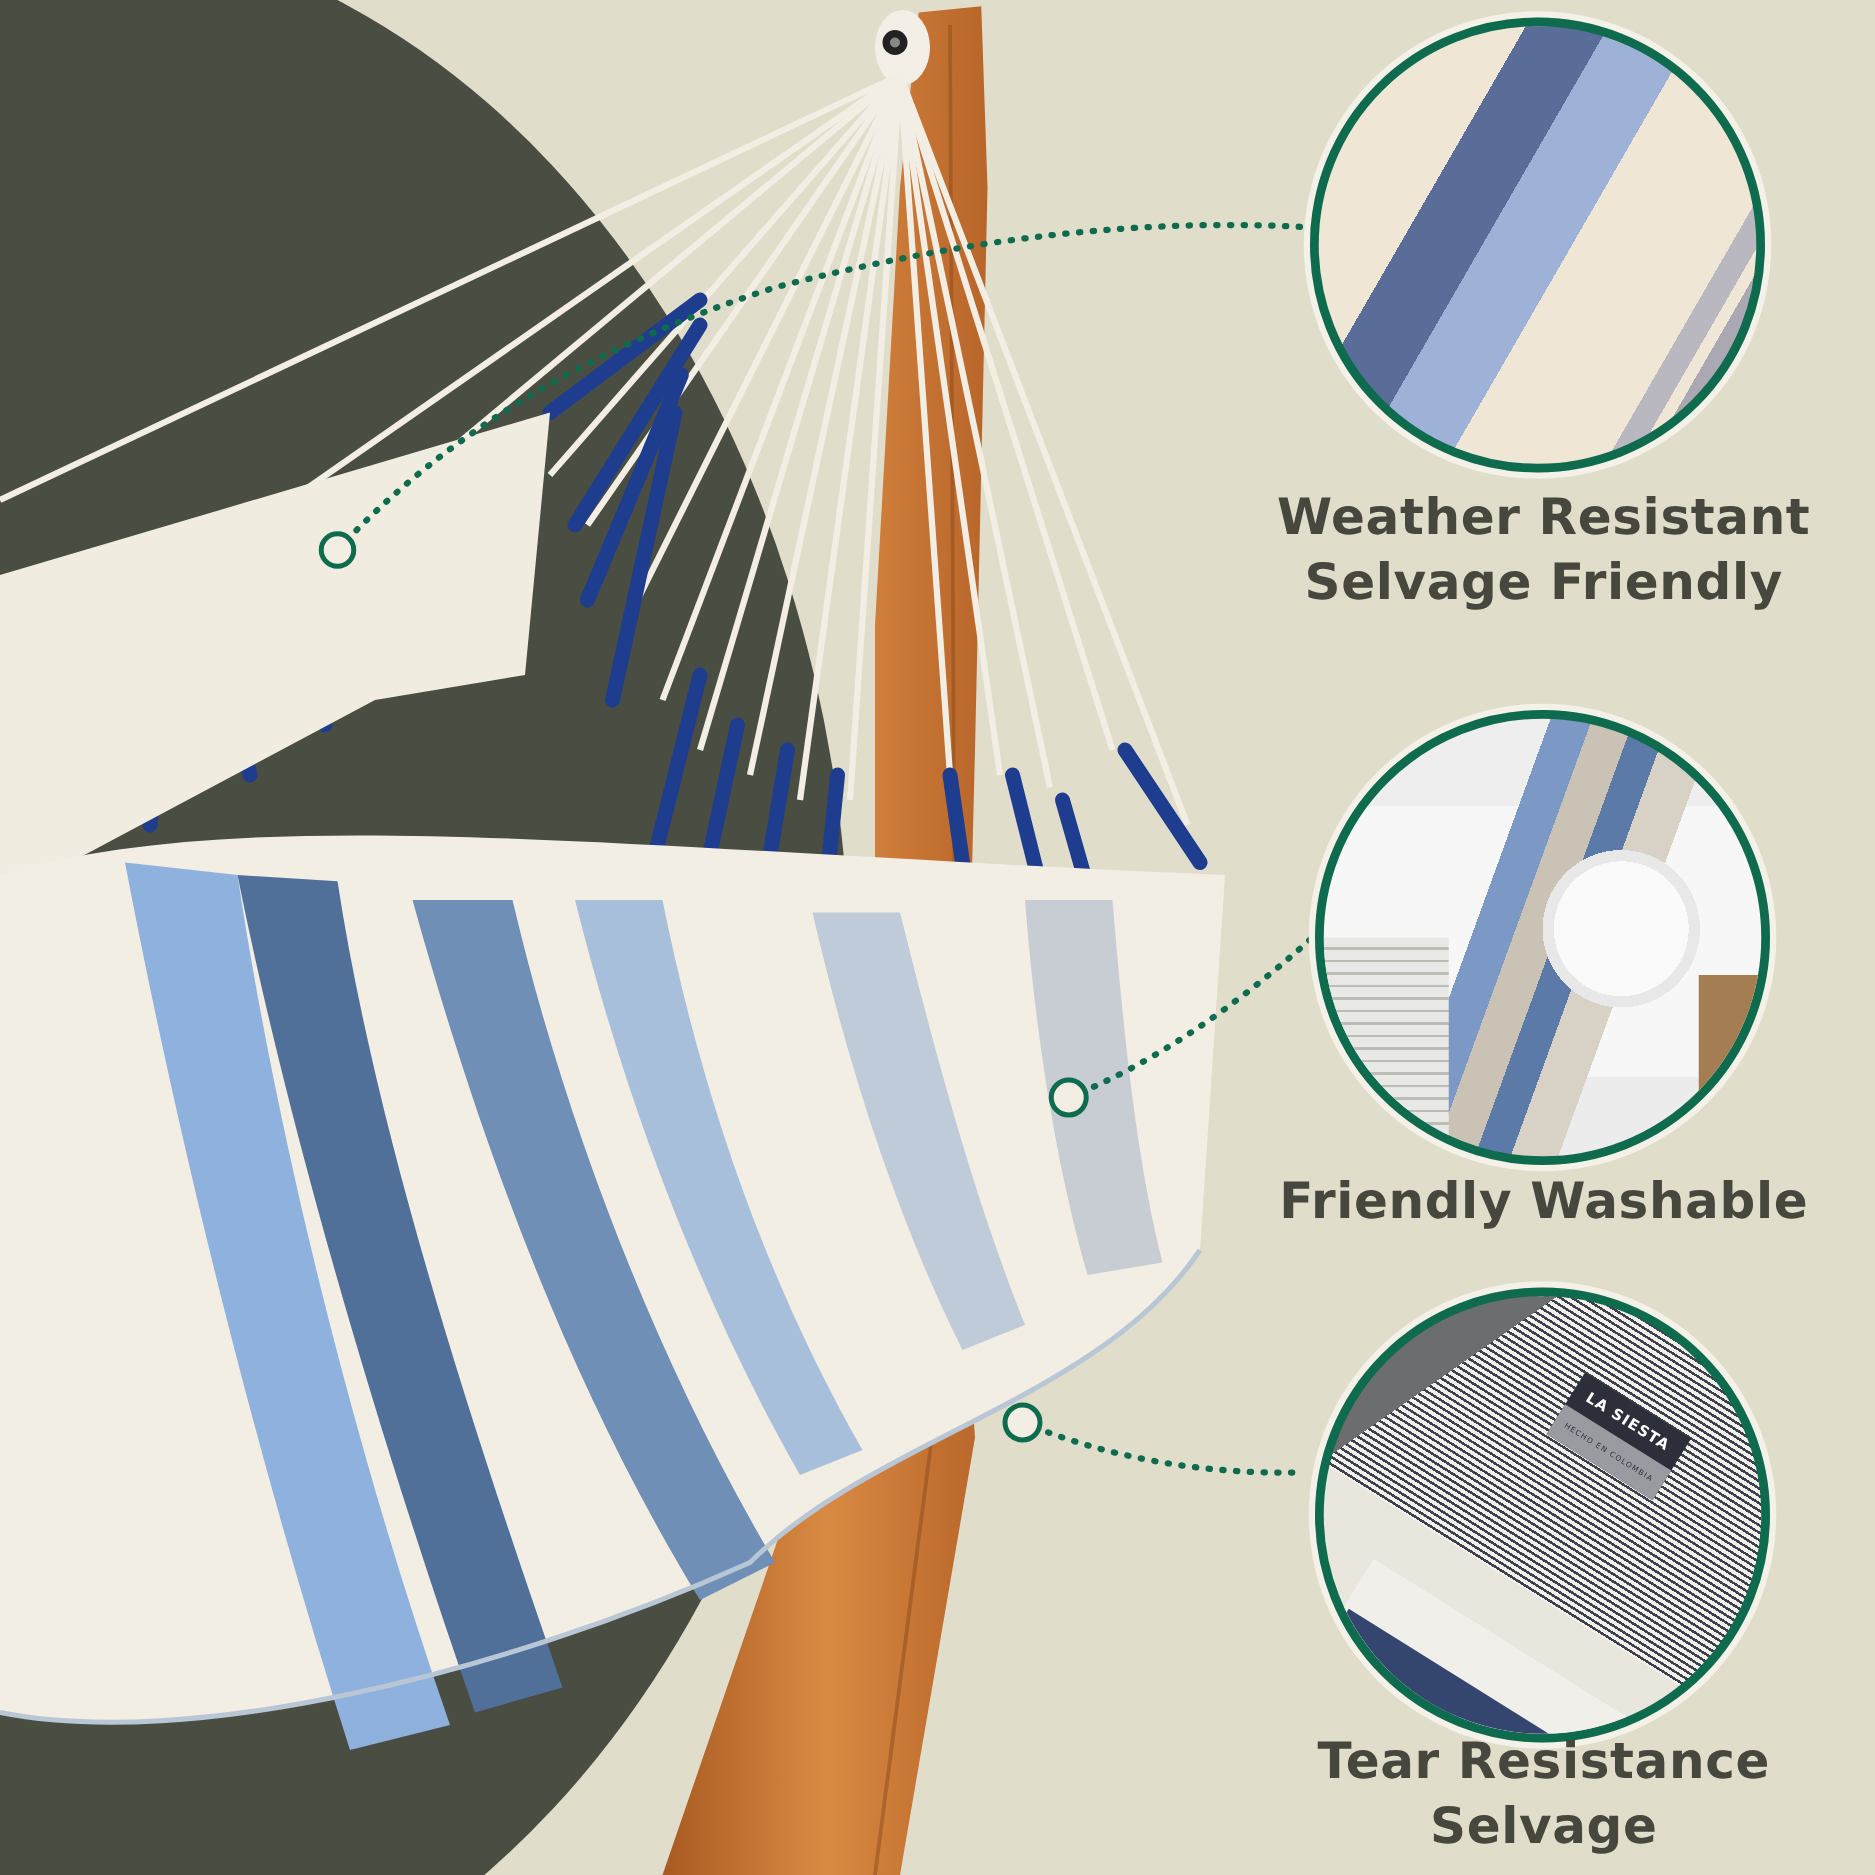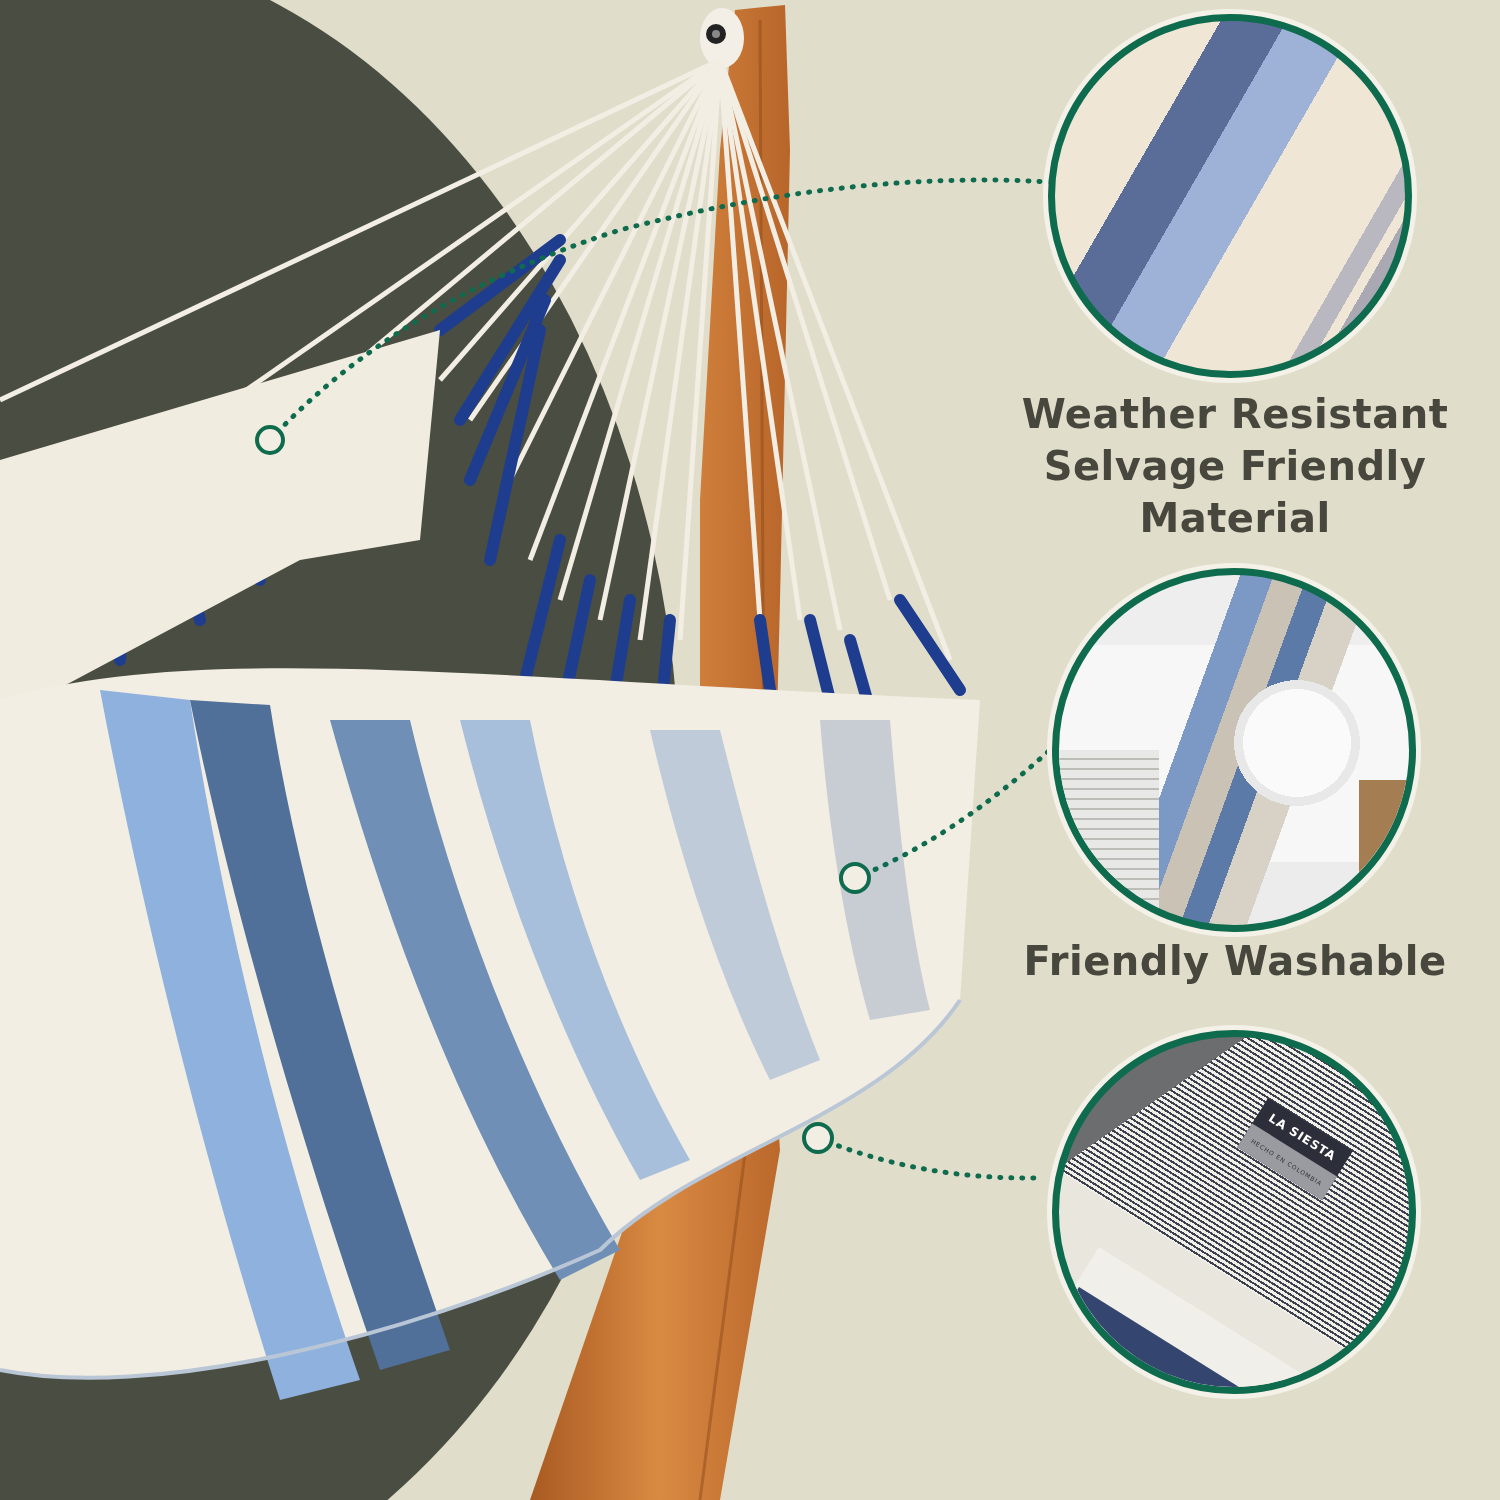--- a/index.html
+++ b/index.html
@@ -99,34 +99,35 @@
       <circle cx="270" cy="440" r="13"></circle>
       <circle cx="855" cy="878" r="14"></circle>
       <circle cx="818" cy="1138" r="14"></circle>
     </g>
   </svg>
 
   <div class="feature-circle" style="left:1048px;top:14px;width:350px;height:350px;background:linear-gradient(120deg,#efe6d6 0 30%,#5a6d99 30% 42%,#9eb2d8 42% 55%,#efe6d6 55% 78%,#b9b8c0 78% 82%,#efe6d6 82% 84%,#aaa9b3 84% 100%);"></div>
   <div class="feature-label" style="left:1000px;top:388px;width:470px;">
     <div>Weather Resistant</div>
     <div>Selvage Friendly</div>
-    <div>Material</div>
   </div>
 
   <div class="feature-circle" style="left:1052px;top:568px;width:350px;height:350px;background:radial-gradient(circle at 68% 48%,#fafafa 0 18%,#e8e8e8 18% 21%,transparent 21%),linear-gradient(110deg,transparent 0 38%,#7c98c4 38% 45%,#c9c2b5 45% 52%,#5c7aa8 52% 58%,#d8d2c6 58% 66%,transparent 66%),linear-gradient(180deg,#eeeeee 0 20%,#f7f7f7 20% 82%,#ececec 82% 100%);">
     <div style="position:absolute;left:0;top:175px;width:100px;height:170px;background:repeating-linear-gradient(180deg,#e8e8e6 0 8px,#bdbdb8 8px 10px);"></div>
     <div style="position:absolute;right:0;top:205px;width:50px;height:100px;background:#a47e52;"></div>
   </div>
   <div class="feature-label" style="left:1000px;top:935px;width:470px;">
     <div>Friendly Washable</div>
   </div>
 
   <div class="feature-circle" style="left:1052px;top:1030px;width:350px;height:350px;background:linear-gradient(145deg,#6b6d6e 0 22%,transparent 22%),linear-gradient(32deg,#777 0 8%,#2c3e70 8% 12%,#e9e6de 12% 38%,transparent 38%),repeating-linear-gradient(32deg,#3c4150 0 2px,#f1efe8 2px 5px);">
     <div style="position:absolute;left:40px;top:210px;width:330px;height:70px;background:#f1efe9;transform:rotate(32deg);transform-origin:left top;"></div>
     <div style="position:absolute;left:20px;top:250px;width:330px;height:36px;background:#344670;transform:rotate(32deg);transform-origin:left top;"></div>
   </div>
   <div class="brand-tag">
     <div class="top">LA SIESTA</div>
     <div class="bot">HECHO EN COLOMBIA</div>
   </div>
   <div class="feature-label" style="left:1000px;top:1383px;width:470px;">
+    <div>Tear Resistance</div>
+    <div>Selvage</div>
   </div>
 </div>
 
 </body></html>

